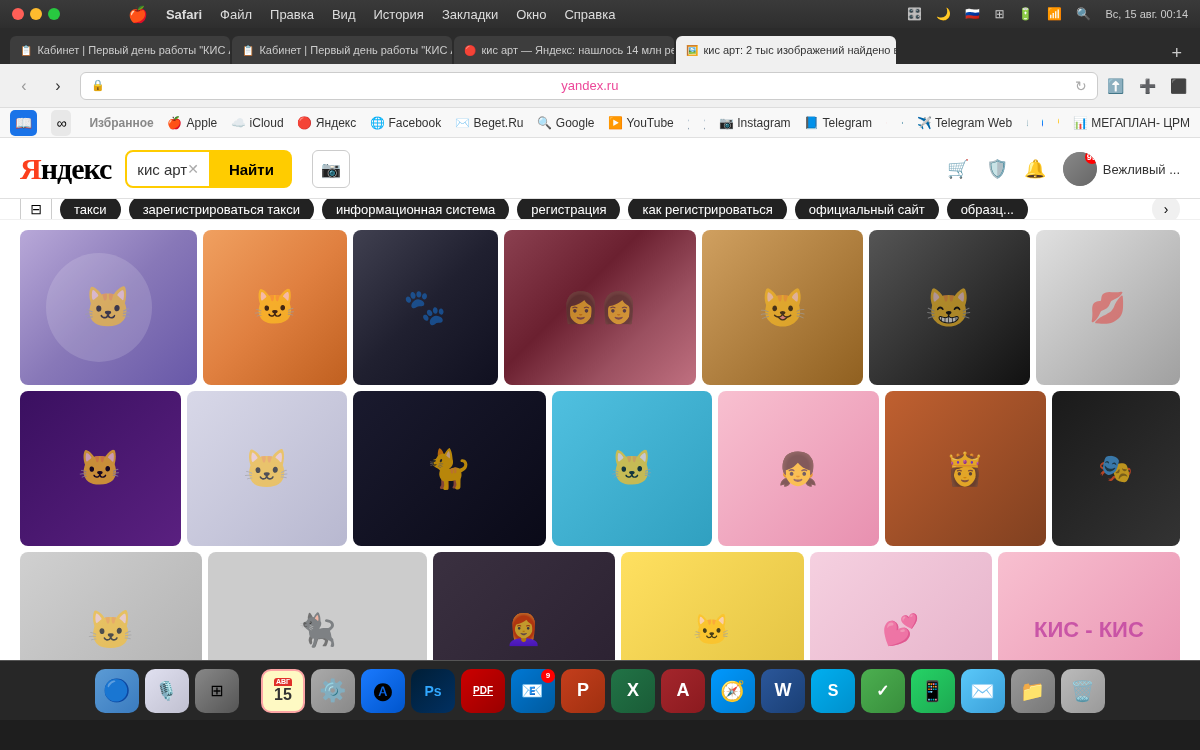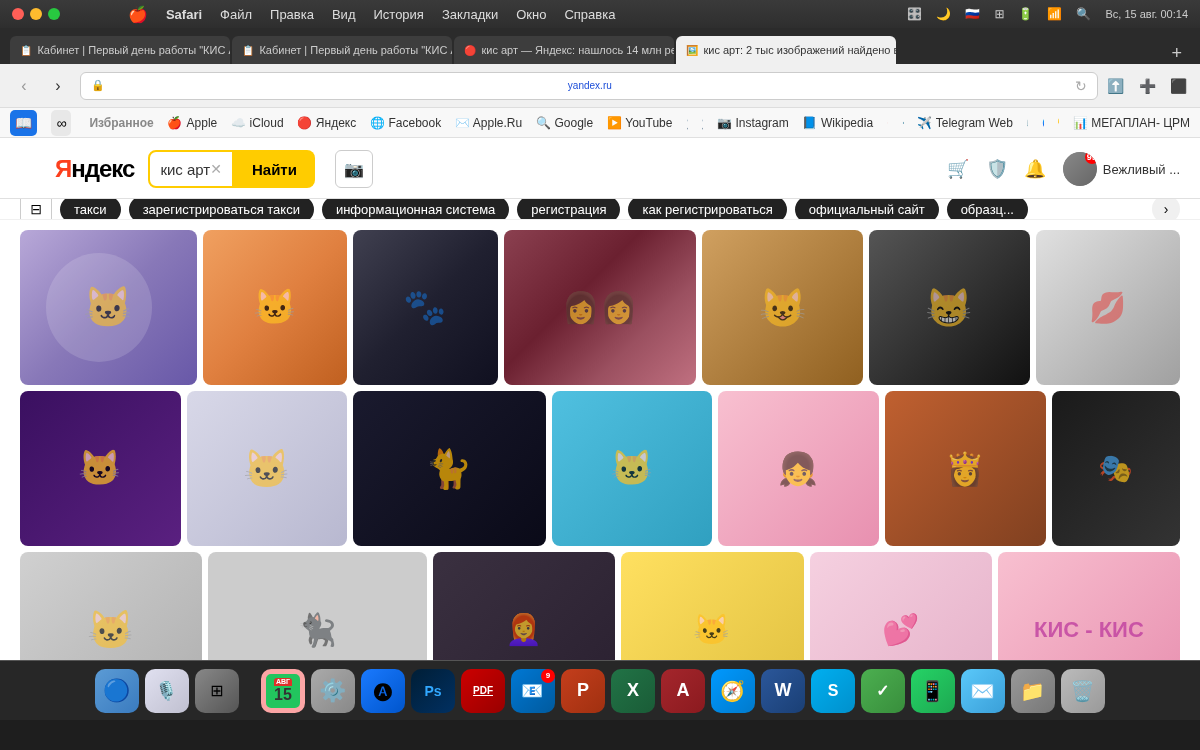--- a/index.html
+++ b/index.html
@@ -92,21 +92,21 @@
       border-radius: 6px;
       border: 1px solid #ccc;
       display: flex;
       align-items: center;
       padding: 0 10px;
       font-size: 13px;
       color: #333;
       gap: 5px;
     }
     .lock-icon { color: #aaa; font-size: 11px; }
-    .address-text { flex: 1; text-align: center; font-size: 10px; color: #1d4ed8; }
+    .address-text { flex: 1; text-align: center; font-size: 13px; color: #ec4899; }
     .refresh-btn { color: #aaa; font-size: 14px; margin-left: auto; cursor: pointer; }
     .toolbar-icons { display: flex; gap: 14px; align-items: center; color: #555; font-size: 14px; }
 
     
     .bookmarks-bar {
       height: 30px;
       background: #f8f8f8;
       border-bottom: 1px solid #e0e0e0;
       display: flex;
       align-items: center;
@@ -352,25 +352,24 @@
       padding: 5px;
       font-size: 12px;
       text-align: center;
       border-radius: 5px;
       cursor: pointer;
       background: #e8e8e8;
     }
     .sidebar-top-btn.active { background: #1a73e8; color: white; }
 
     .yandex-logo-text { 
-      font-size: 24px; 
+      font-size: 30px; 
       font-weight: bold; 
-      font-family: Liberation Sans, sans-serif;
+      font-family: Liberation Serif, serif;
       letter-spacing: -1px;
-      margin-left: 35px;
     }
     .y-red { color: #fc3f1d; }
     .y-black { color: #000; }
 
     .search-container {
       display: flex;
       align-items: center;
     }
   </style>
 </head>
@@ -443,27 +442,27 @@
 <div class="page-body">
 
   <div class="bookmarks-bar">
     <div class="sidebar-top-btn active" style="max-width:30px;font-size:14px;">📖</div>
     <div class="sidebar-top-btn" style="max-width:30px;font-size:14px;">∞</div>
     <span style="font-size:12px;color:#888;font-weight:600;margin-left:4px;">Избранное</span>
     <span class="bookmark-item">🍎 <span>Apple</span></span>
     <span class="bookmark-item">☁️ iCloud</span>
     <span class="bookmark-item">🔴 Яндекс</span>
     <span class="bookmark-item">🌐 Facebook</span>
-    <span class="bookmark-item">✉️ Apple.Ru</span>
+    <span class="bookmark-item">✉️ Beget.Ru</span>
     <span class="bookmark-item">🔍 Google</span>
     <span class="bookmark-item">▶️ YouTube</span>
     <span class="bookmark-item" style="max-width:120px;overflow:hidden;text-overflow:ellipsis;white-space:nowrap;">🏛️ Портал государственных...</span>
     <span class="bookmark-item" style="max-width:120px;overflow:hidden;text-overflow:ellipsis;white-space:nowrap;">🏛️ Портал государственных...</span>
     <span class="bookmark-item">📷 Instagram</span>
-    <span class="bookmark-item">📘 Wikipedia</span>
+    <span class="bookmark-item">📘 Telegram</span>
     <span class="bookmark-item" style="max-width:100px;overflow:hidden;text-overflow:ellipsis;white-space:nowrap;">🔴 Личный кабинет e-Com...</span>
     <span class="bookmark-item" style="max-width:120px;overflow:hidden;text-overflow:ellipsis;white-space:nowrap;">⚙️ Beget - платный хостинг...</span>
     <span class="bookmark-item">✈️ Telegram Web</span>
     <span class="bookmark-item" style="max-width:110px;overflow:hidden;text-overflow:ellipsis;white-space:nowrap;">⌨️ Клавиатурный тренажёр...</span>
     <span class="bookmark-item" style="max-width:110px;overflow:hidden;text-overflow:ellipsis;white-space:nowrap;">🌍 Городские населённые п...</span>
     <span class="bookmark-item" style="max-width:100px;overflow:hidden;text-overflow:ellipsis;white-space:nowrap;">🤝 Простой помощник по и...</span>
     <span class="bookmark-item">📊 МЕГАПЛАН- ЦРМ</span>
   </div>
 
   <div class="page-body-inner">
@@ -630,21 +629,21 @@
 <div class="dock">
   <div class="dock-item dock-finder" title="Finder">
     <span>🔵</span>
   </div>
   <div class="dock-item dock-siri" title="Siri" style="background:linear-gradient(135deg,#e0e0f0,#c0c0d0);">
     <span style="font-size:18px;">🎙️</span>
   </div>
   <div class="dock-item dock-launchpad" title="Launchpad" style="background:linear-gradient(135deg,#888,#555);">
     <span style="font-size:16px;">⊞</span>
   </div>
-  <div class="dock-item" title="Calendar" style="background:#22c55e;color:#333;border:5px solid #fca5a5;margin-left:16px;">
+  <div class="dock-item" title="Calendar" style="background:#fef9c3;color:#333;border:2px solid #fca5a5;margin-left:16px;">
     <div style="display:flex;flex-direction:column;align-items:center;font-size:9px;font-weight:bold;line-height:1.1;">
       <div style="background:#e0302a;color:white;width:100%;text-align:center;font-size:7px;border-radius:3px 3px 0 0;">АВГ</div>
       <div style="font-size:16px;font-weight:bold;color:#333;">15</div>
     </div>
   </div>
   <div class="dock-item dock-settings" title="System Preferences">
     <span>⚙️</span>
   </div>
   <div class="dock-item" title="App Store" style="background:linear-gradient(135deg,#1a7aff,#0055cc);">
     <span style="font-size:18px;">🅐</span>

